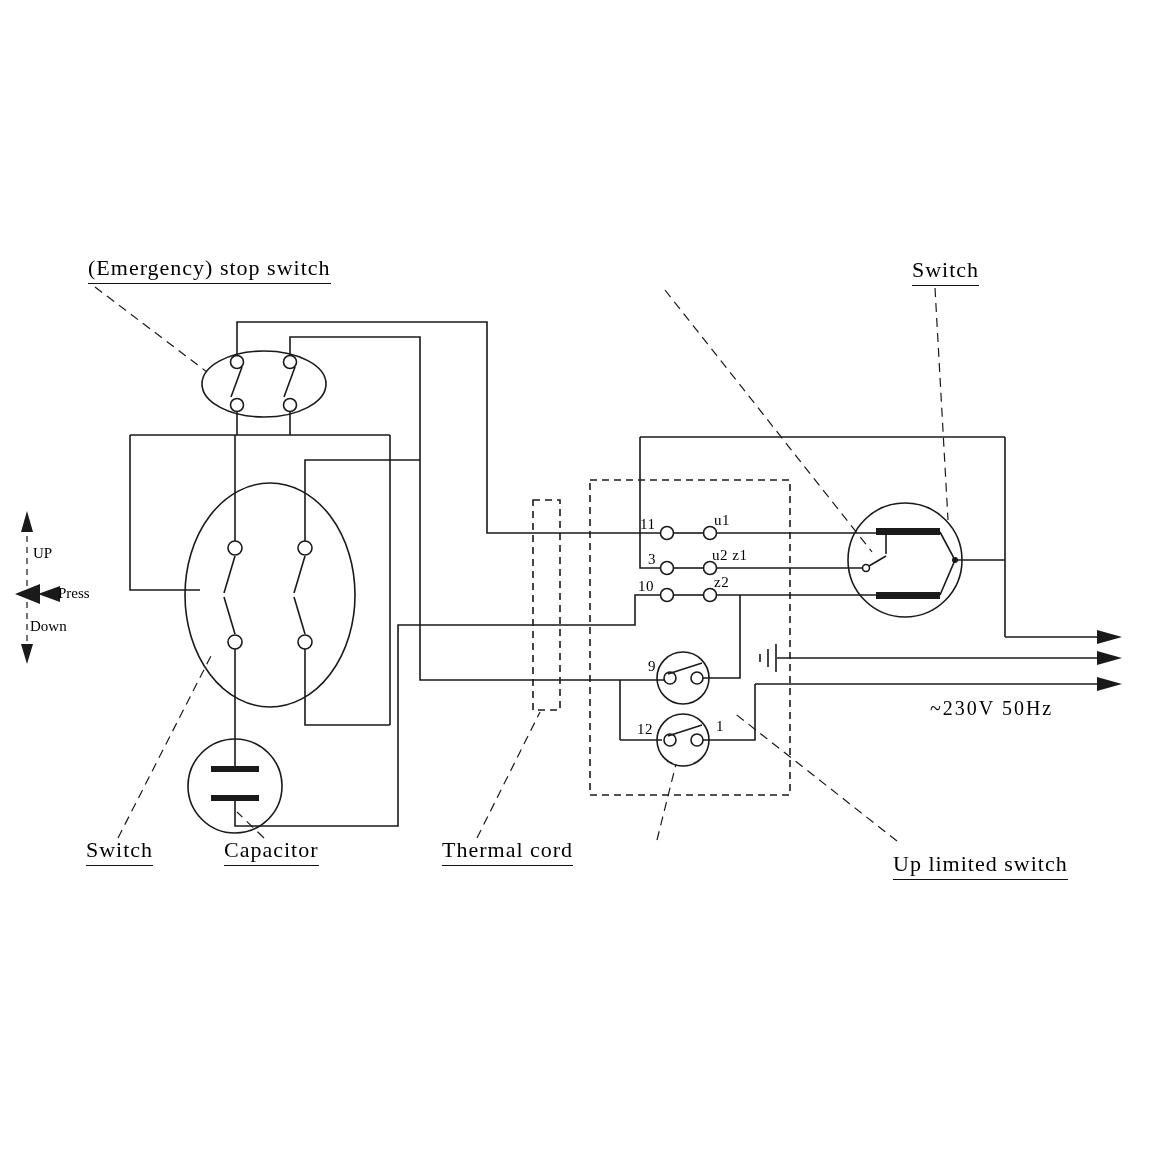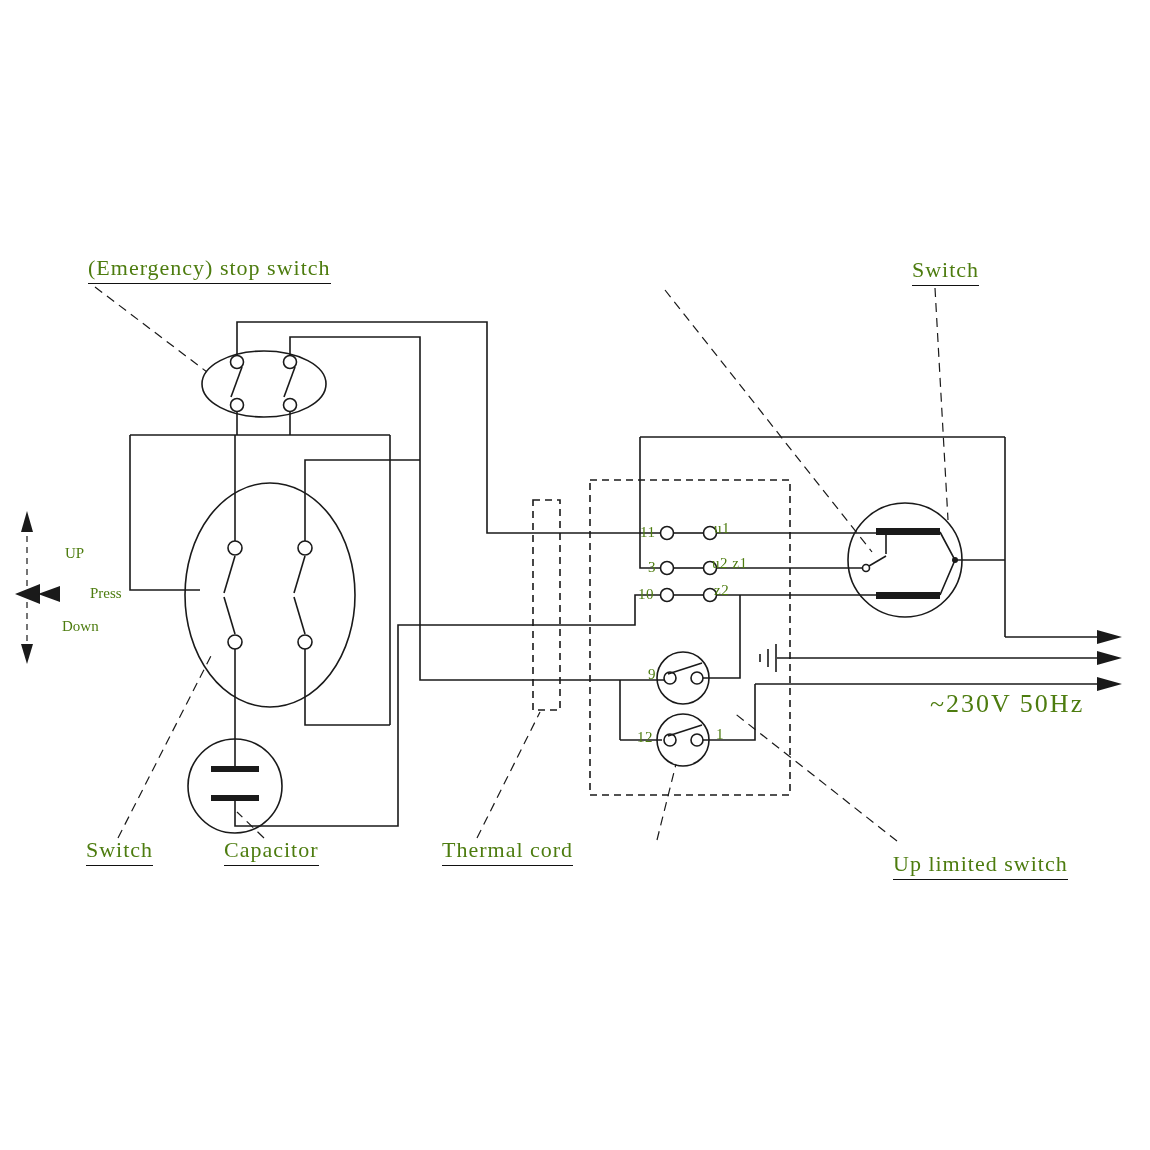--- a/index.html
+++ b/index.html
@@ -1,23 +1,23 @@
 <!DOCTYPE html>
 <html><head>
 <meta charset="utf-8">
 <style>
   html,body{margin:0;padding:0;background:#fff;}
   #canvas{position:relative;width:1150px;height:1150px;background:#ffffff;overflow:hidden;}
   #geo{position:absolute;left:0;top:0;}
-  .lbl{position:absolute;font-family:"Liberation Serif","DejaVu Serif",serif;color:#4d7c0f;white-space:nowrap;line-height:1.1;}
+  .lbl{position:absolute;font-family:"Liberation Serif","DejaVu Serif",serif;color:#000000;white-space:nowrap;line-height:1.1;}
   .u{border-bottom:1.6px solid #111;padding-bottom:3px;}
   .big{font-size:22px;letter-spacing:1px;}
-  .small{font-size:15px;letter-spacing:0.5px;margin-top:8px;}
-  .power{font-size:26px;letter-spacing:2px;}
-  .dir{font-size:15px;margin-left:32px;}
+  .small{font-size:15px;letter-spacing:0.5px;}
+  .power{font-size:20px;letter-spacing:2px;margin-top:7px;}
+  .dir{font-size:15px;}
 </style>
 </head>
 <body>
 
 <div id="canvas">
 
 <svg id="geo" width="1150" height="1150" viewBox="0 0 1150 1150" fill="none" stroke="#1a1a1a" stroke-width="1.6">
 
   <g>
     <path d="M237,356 L237,322 L487,322 L487,533 L660,533"></path>

